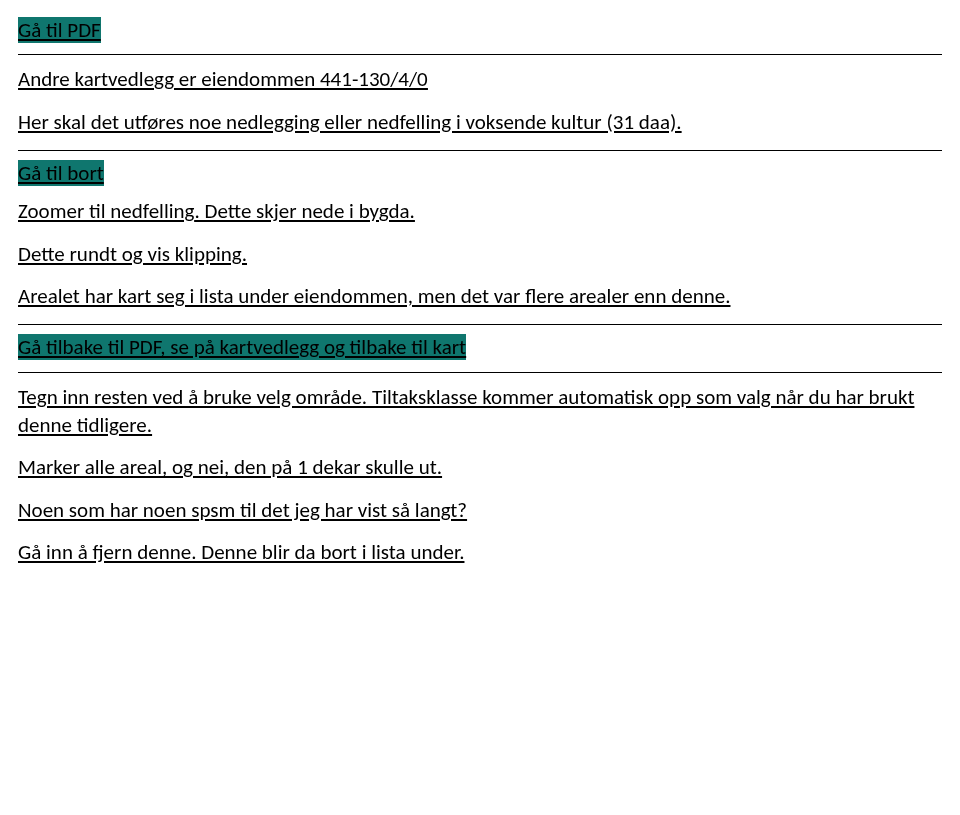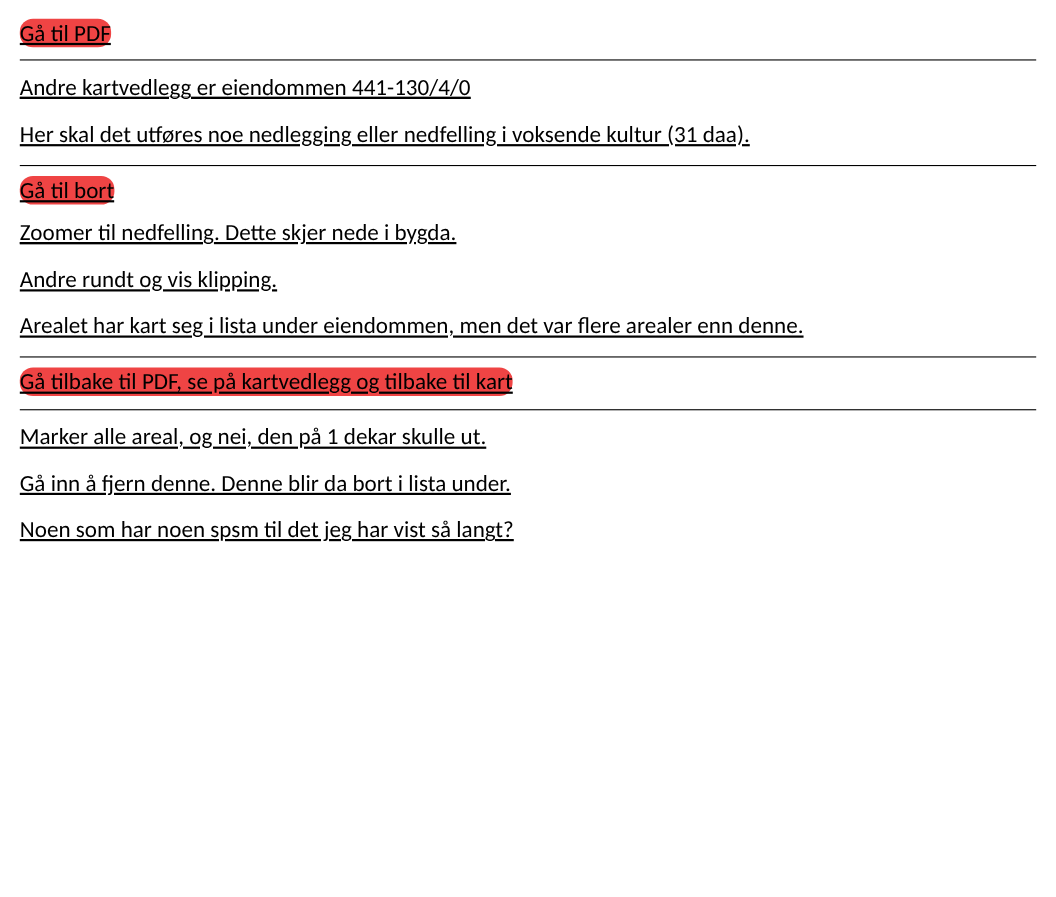--- a/index.html
+++ b/index.html
@@ -11,23 +11,22 @@
     color: #000000;
     font-size: 21px;
     line-height: 1.35;
   }
   .page {
     width: 960px;
     min-height: 815px;
     padding: 10px 18px 30px 18px;
   }
   .hl {
-    background: #ef4444;
+    background: #0f766e;
     display: inline;
-    border-radius: 12px;
   }
   .underline {
     text-decoration: underline;
   }
   .sep {
     border: none;
     border-top: 1.5px solid #000;
     margin: 6px 0 8px 0;
   }
   .sep-thin {
@@ -65,32 +64,33 @@
   <div class="para-tight">
     <span class="hl underline">Gå til bort</span>
   </div>
 
   <div class="para">
     <span class="underline">Zoomer til nedfelling</span><span>. Dette skjer nede i bygda.</span>
   </div>
 
 
 
-  <div class="para">Andre rundt og vis klipping.</div>
+  <div class="para">Dette rundt og vis klipping.</div>
 
   <div class="para">Arealet har kart seg i lista under eiendommen, men det var flere arealer enn denne.</div>
 
   <hr class="sep-thin">
 
   <div class="para-tight">
     <span class="hl underline">Gå tilbake til PDF, se på kartvedlegg og tilbake til kart</span>
   </div>
 
   <hr class="sep">
 
+  <div class="para">Tegn inn resten ved å bruke velg område. Tiltaksklasse kommer automatisk opp som valg når du har brukt denne tidligere.</div>
 
   <div class="para">Marker alle areal, og nei, den på 1 dekar skulle ut.</div>
 
+  <div class="para">Noen som har noen spsm til det jeg har vist så langt?</div>
+
   <div class="para">Gå inn å fjern denne. Denne blir da bort i lista under.</div>
-
-  <div class="para">Noen som har noen spsm til det jeg har vist så langt?</div>
 
 </div>
 
 </body></html>

